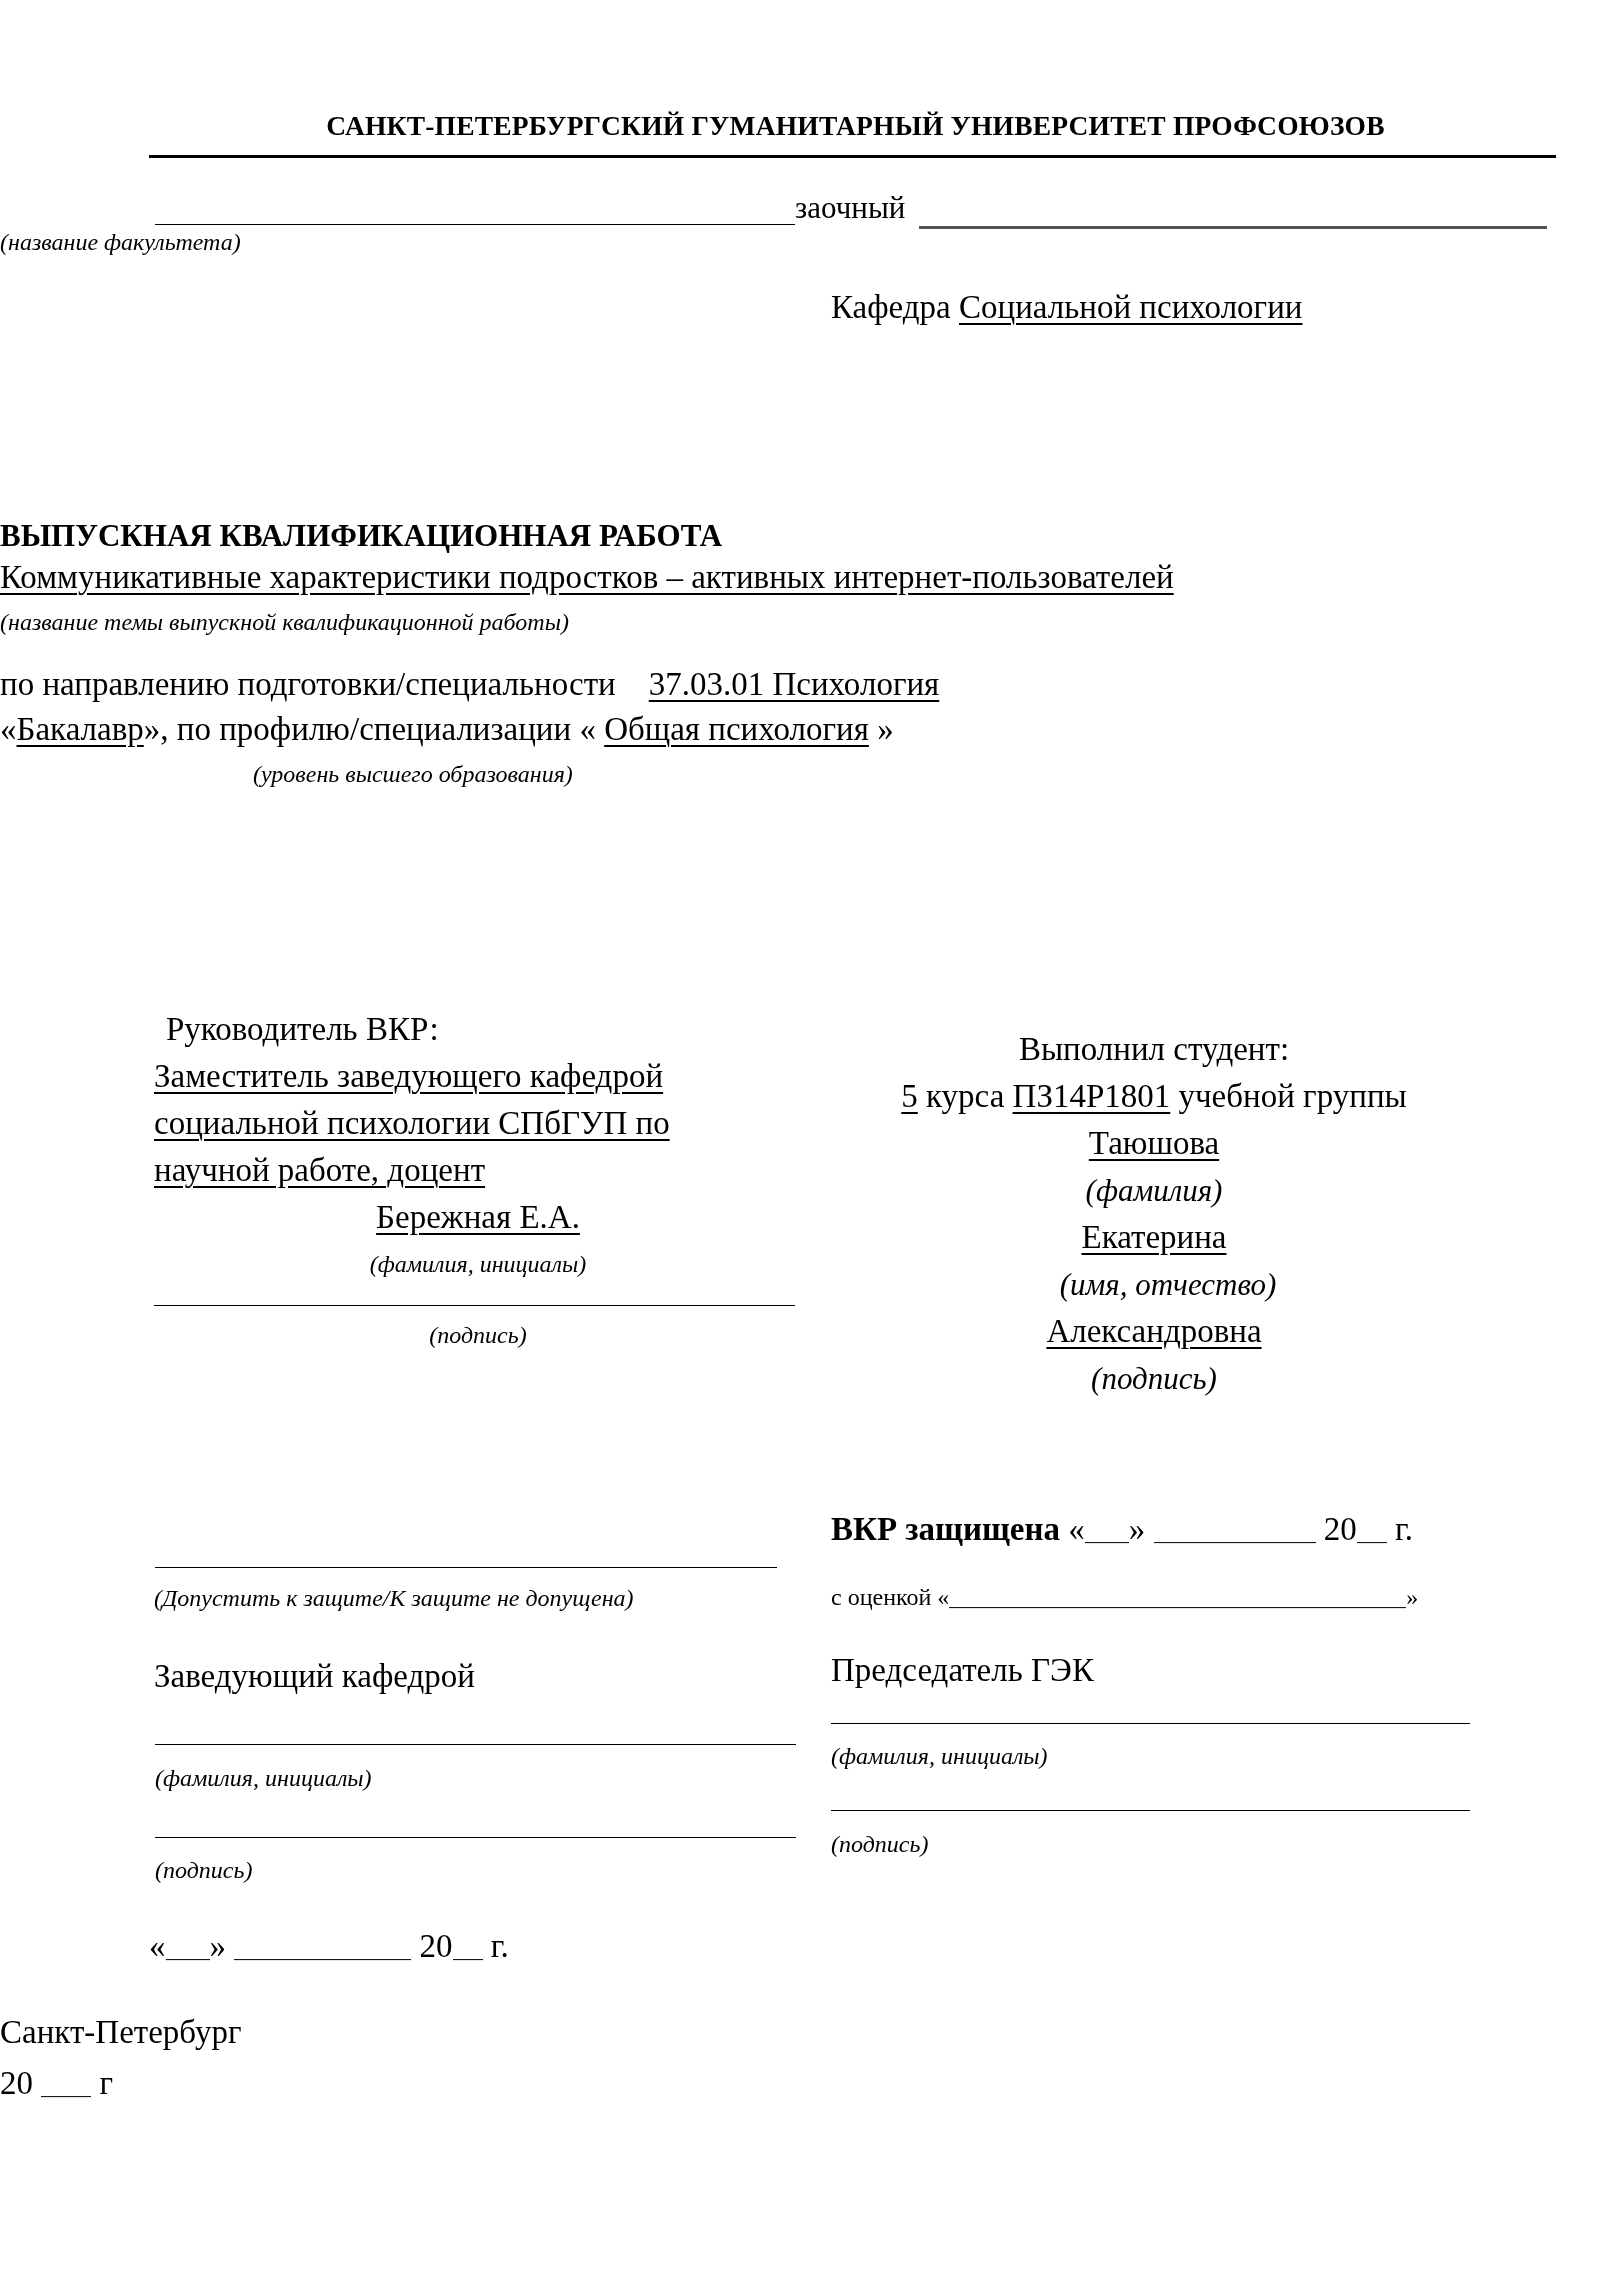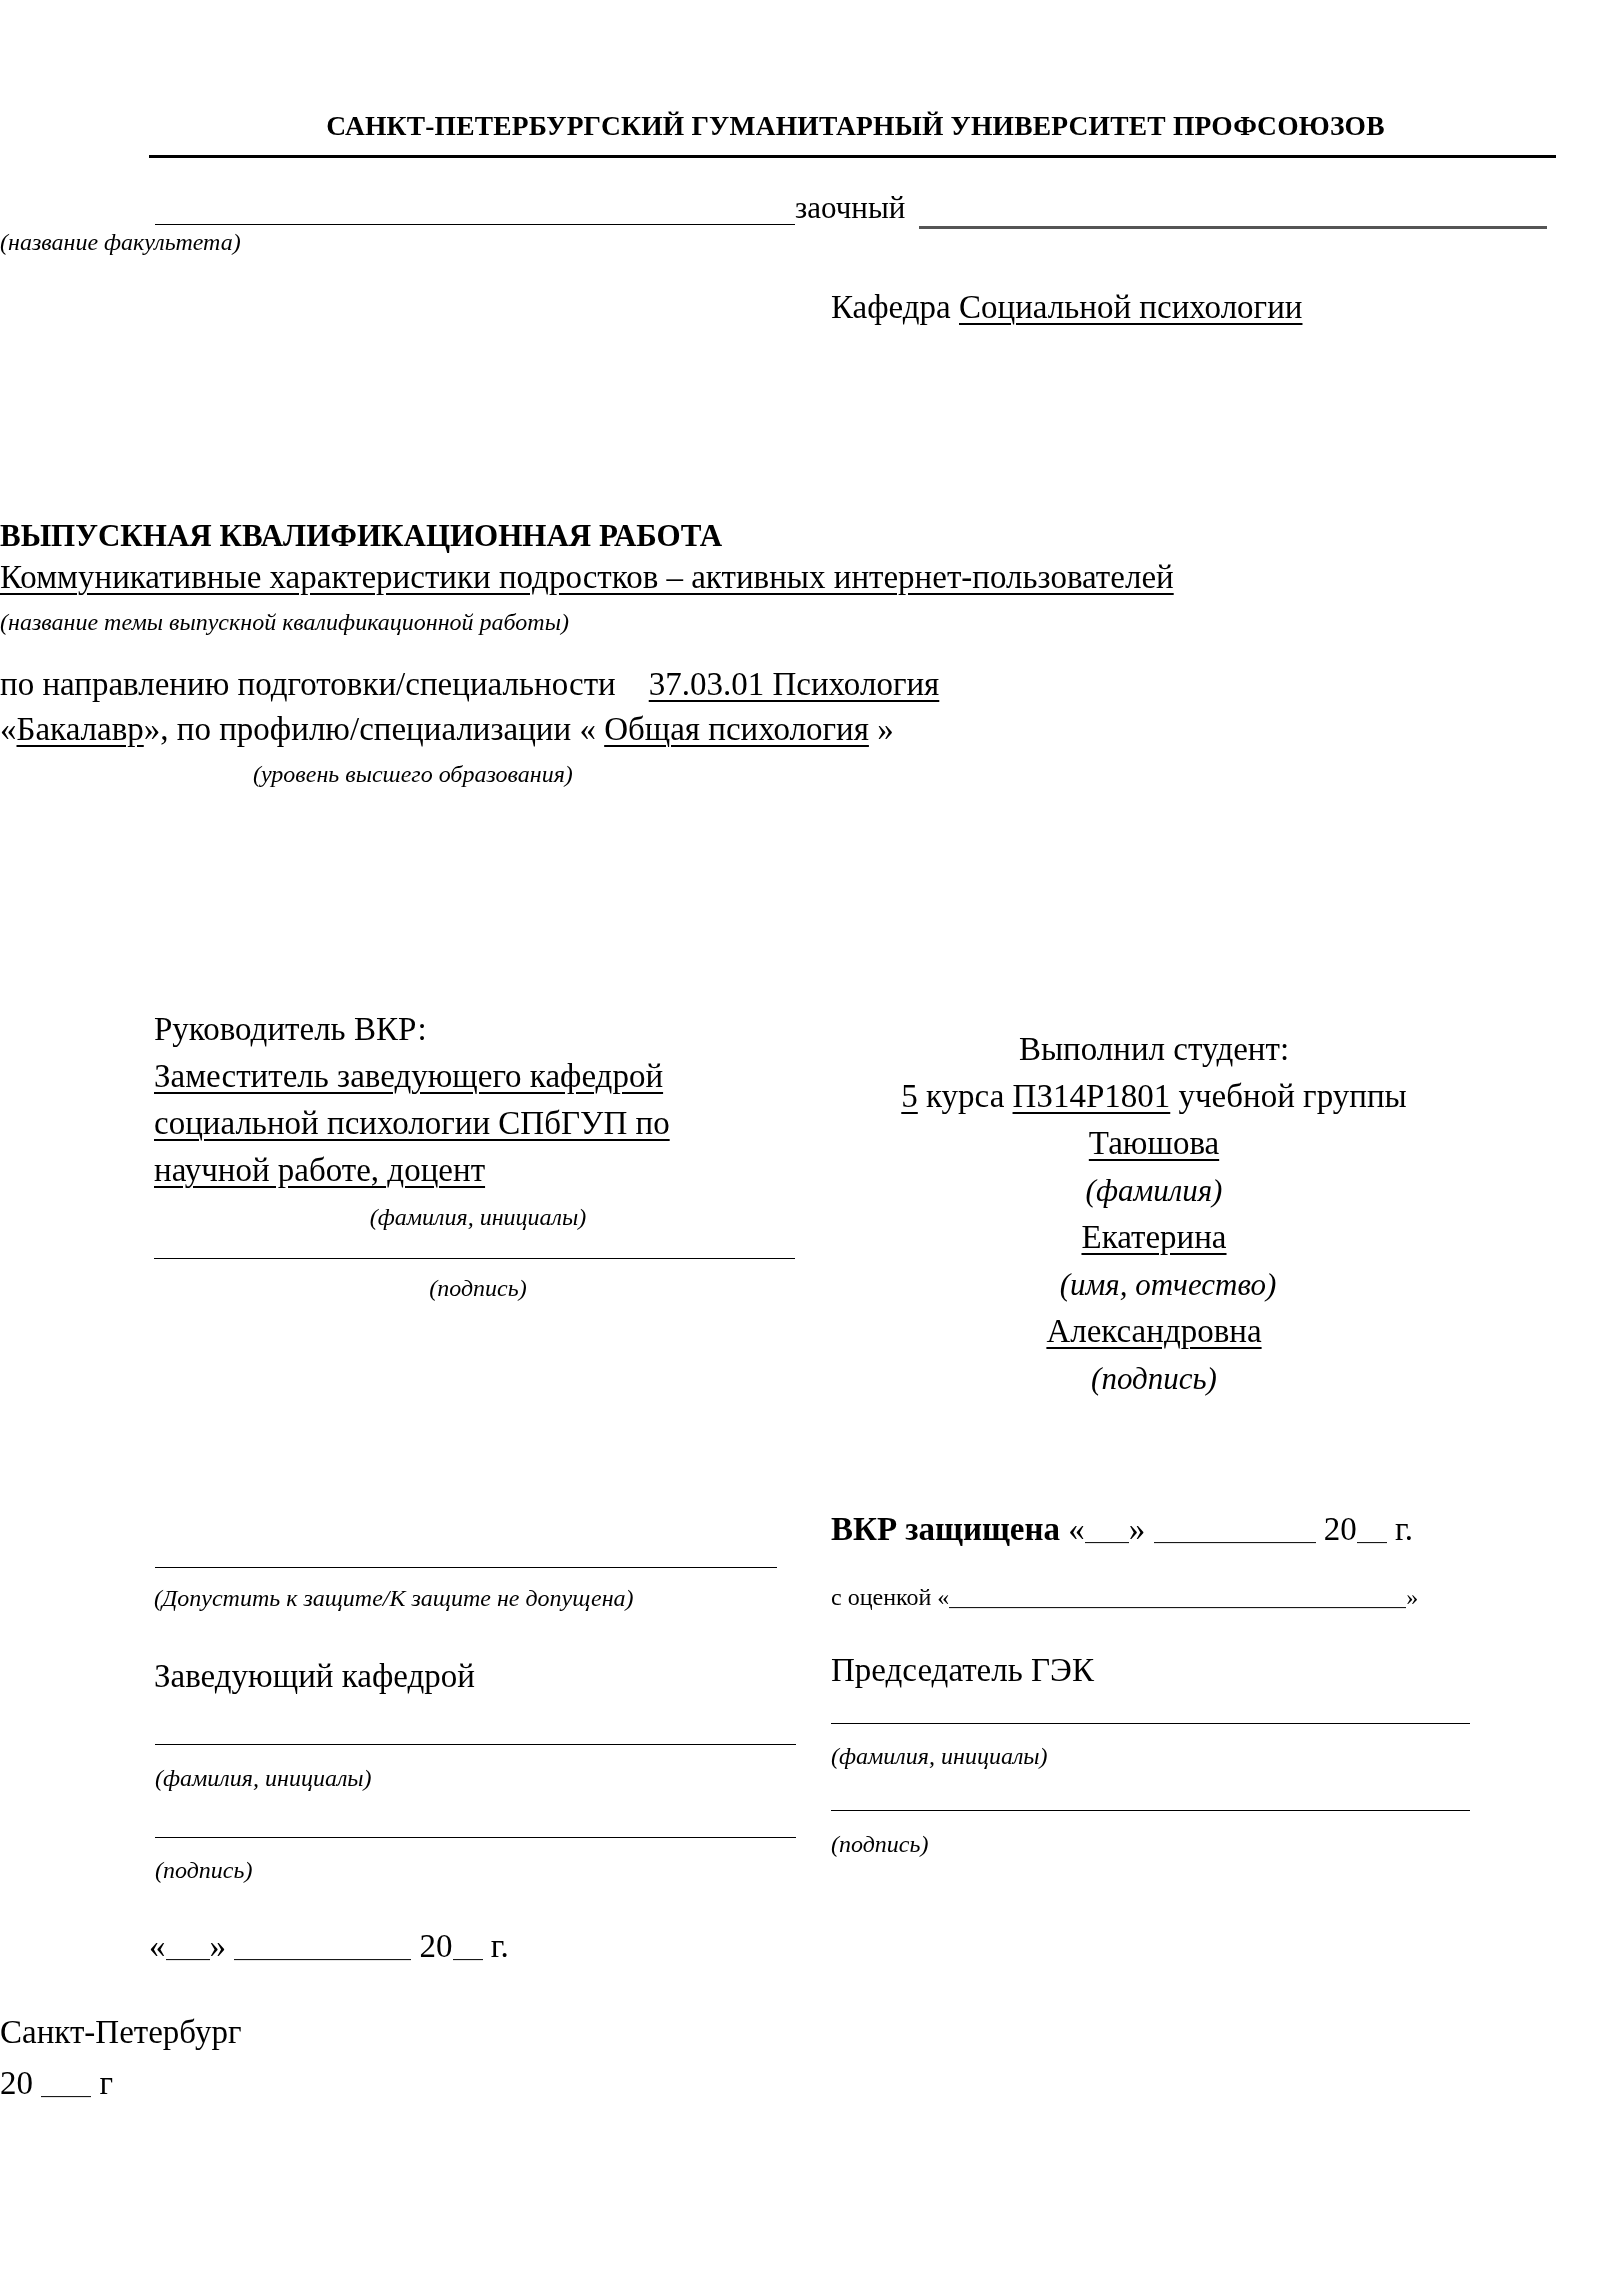--- a/index.html
+++ b/index.html
@@ -28,21 +28,21 @@
 
   #work-title { left: 0; width: 1623px; top: 518px; font-size: 31px; font-weight: bold; }
   #work-topic { left: 0; width: 1623px; top: 559px; font-size: 33px; }
   #work-topic-caption { left: 0; width: 1623px; top: 609px; font-size: 24px; }
 
   #direction-line { left: 0; width: 1335px; top: 666px; font-size: 33px; }
   #profile-line { left: 0; width: 1623px; top: 711px; font-size: 33px; }
   #level-caption { left: 253px; top: 760px; font-size: 24px; }
 
   #supervisor { left: 154px; top: 1006px; width: 648px; }
-  #supervisor .label { font-size: 33px; line-height: 47px; }
+  #supervisor .label { font-size: 33px; line-height: 47px; margin-left: 12px; }
   #supervisor .position { font-size: 33px; line-height: 47px; text-align: justify; text-align-last: left; }
   #supervisor .name { font-size: 33px; line-height: 47px; text-align: center; margin-top: 0; }
   #supervisor .cap { font-size: 24px; text-align: center; line-height: 47px; }
   #supervisor .sig-line { border-top: 1.6px solid #000; width: 641px; margin-top: 17.3px; }
   #supervisor .cap2 { font-size: 24px; text-align: center; margin-top: 15.7px; }
 
   #student { left: 848px; top: 1006px; width: 612px; text-align: center; margin-top: 20px; }
   #student .row { font-size: 33px; line-height: 47px; }
   #student .cap { font-size: 31px; line-height: 47px; font-style: italic; }
 
@@ -94,20 +94,21 @@
   <span class="u">37.03.01 Психология</span>
 </div>
 <div id="profile-line" class="abs c"><span>«</span><span class="u">Бакалавр</span><span style="white-space:pre">», по профилю/специализации « </span><span class="u">Общая психология</span><span style="white-space:pre"> »</span></div>
 <div id="level-caption" class="abs it fs30">(уровень высшего образования)</div>
 
 <div id="supervisor" class="abs">
   <div class="label">Руководитель ВКР:</div>
   <div class="position u">Заместитель заведующего кафедрой</div>
   <div class="position u">социальной психологии СПбГУП по</div>
   <div class="position"><span class="u">научной работе, доцент</span></div>
+  <div class="name"><span class="u">Бережная Е.А.</span></div>
   <div class="cap it">(фамилия, инициалы)</div>
   <div class="sig-line"></div>
   <div class="cap2 it">(подпись)</div>
 </div>
 
 <div id="student" class="abs">
   <div class="row">Выполнил студент:</div>
   <div class="row"><span class="u">5</span><span style="white-space:pre"> курса </span><span class="u">ПЗ14Р1801</span><span style="white-space:pre"> учебной группы</span></div>
   <div class="row"><span class="u">Таюшова</span></div>
   <div class="cap">(фамилия)</div>

